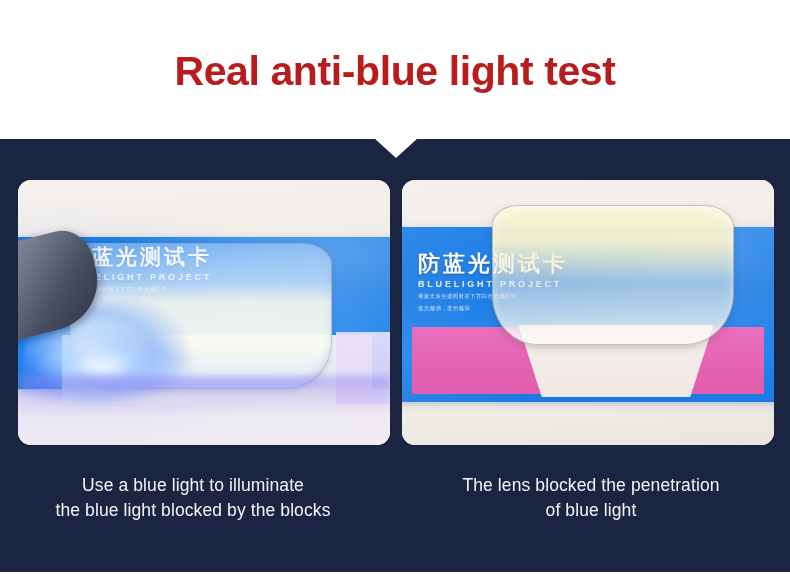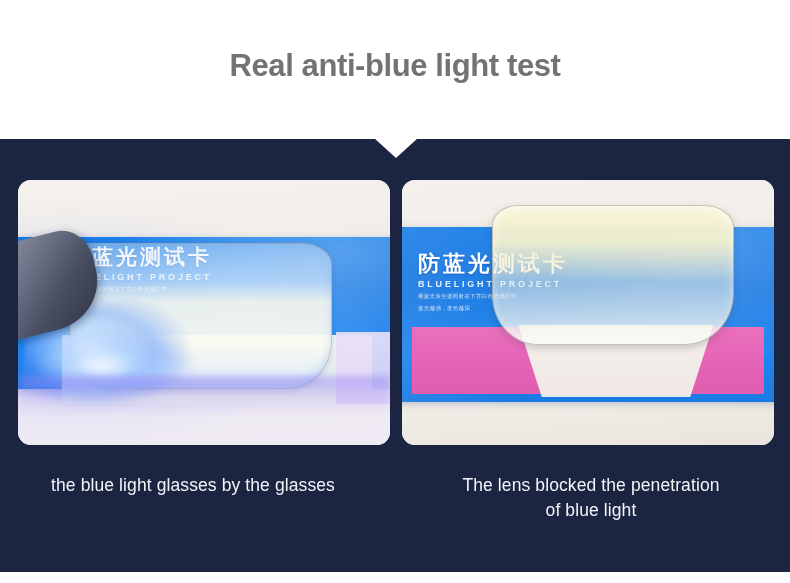--- a/index.html
+++ b/index.html
@@ -12,21 +12,21 @@
   }
 
   
   .header{
     position:absolute; left:0; top:0; width:790px; height:139px;
     background:#ffffff; z-index:5;
   }
   .header-title{
     position:absolute; left:0; top:48px; width:790px;
     text-align:center;
-    font-size:31px; font-weight:bold; color:#737373;
+    font-size:41px; font-weight:bold; color:#b91c1c;
     letter-spacing:-0.4px;
   }
   .header-notch{
     position:absolute; left:374px; top:138px;
     width:0; height:0;
     border-left:22px solid transparent;
     border-right:22px solid transparent;
     border-top:20px solid #ffffff;
     z-index:6;
   }
@@ -258,20 +258,21 @@
     <div class="cn-title">防蓝光测试卡</div>
     <div class="en-sub">BLUELIGHT PROJECT</div>
     <div class="cn-fine">用蓝光发生器照射在下方白色光感区中</div>
     <div class="cn-fine">蓝光越强，变色越深</div>
   </div>
 
   <div class="lens"></div>
 </div>
 
 <div class="caption caption-left">
-  <span class="caption-line">the blue light glasses by the glasses</span>
+  <span class="caption-line">Use a blue light to illuminate</span>
+  <span class="caption-line">the blue light blocked by the blocks</span>
 </div>
 <div class="caption caption-right">
   <span class="caption-line">The lens blocked the penetration</span>
   <span class="caption-line">of blue light</span>
 </div>
 
 <div class="bottom-strip"></div>
 
 </body></html>

